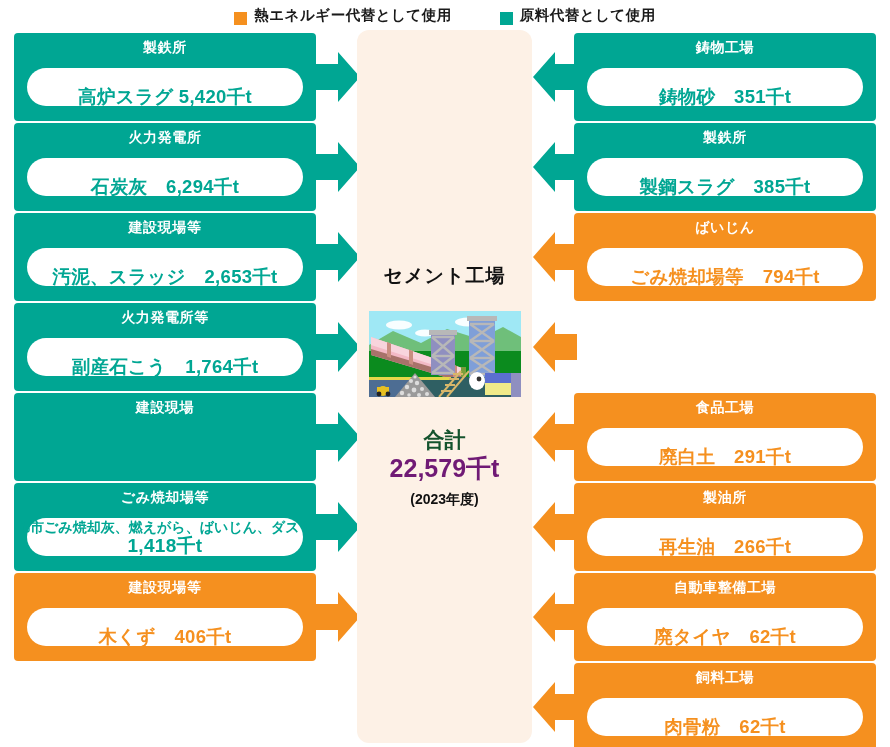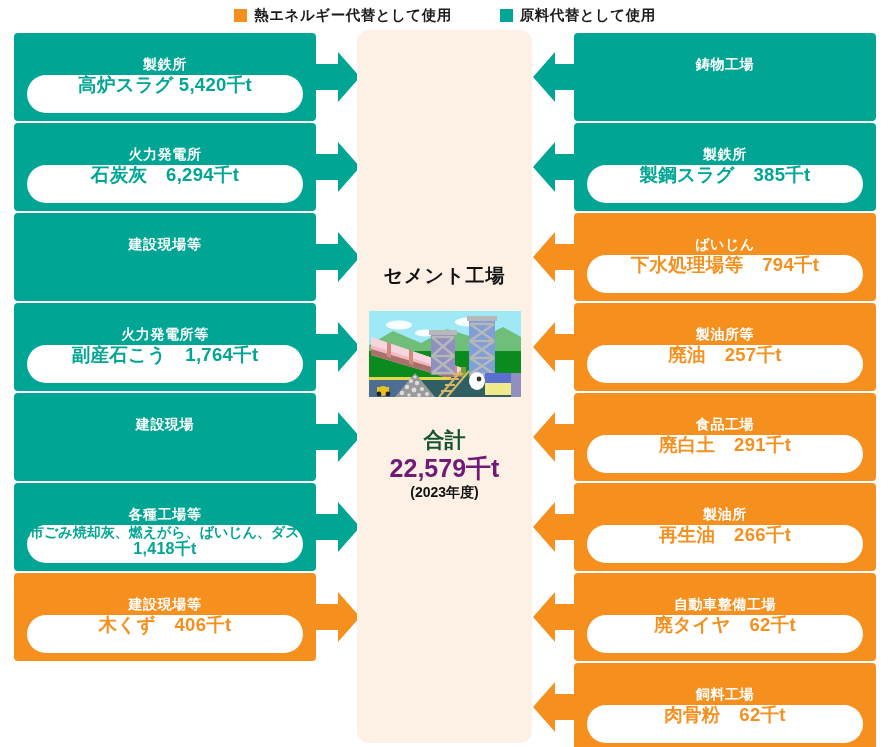--- a/index.html
+++ b/index.html
@@ -13,21 +13,21 @@
 
   
   .legend {
     position: absolute;
     top: 0; left: 0; width: 890px; height: 30px;
     display: flex;
     align-items: center;
     justify-content: center;
     gap: 48px;
   }
-  .legend-item { display: flex; align-items: center; gap: 7px; }
+  .legend-item { display: flex; align-items: flex-end; gap: 7px; }
   .legend-swatch { width: 13px; height: 13px; display: block; }
   .legend-label { font-size: 14.5px; font-weight: bold; color: #1a1a1a; letter-spacing: .5px; }
 
   
   .center-panel {
     position: absolute;
     left: 357px; top: 30px;
     width: 175px; height: 713px;
     background: #fdf1e6;
     border-radius: 12px;
@@ -53,21 +53,21 @@
     margin-top: 30px;
     font-size: 21px; font-weight: bold; color: #14532d;
     line-height: 1.25;
     text-align: center;
   }
   .total-value {
     font-size: 25px; font-weight: bold; color: #701a75;
     line-height: 1.2; text-align: right;
   }
   .total-year {
-    margin-top: 1px;
+    margin-top: 8px;
     font-size: 14px; font-weight: bold; color: #111; text-align: center;
   }
 
   
   .col {
     position: absolute;
     top: 33px;
     width: 357px;
     height: 712px;
   }
@@ -83,48 +83,48 @@
   }
 
   .row-body {
     position: relative;
     width: 302px;
     border-radius: 4px;
     display: flex;
     flex-direction: column;
     align-items: center;
     justify-content: flex-start;
-    padding-top: 21px;
+    padding-top: 4px;
   }
   .col-left  .row-body { margin-left: 14px; }
   .col-right .row-body { margin-left: 41px; }
 
   .row-source {
     font-size: 14px;
     font-weight: bold;
     color: #ffffff;
     letter-spacing: .6px;
     line-height: 1.5;
   }
   .pill {
-    margin-top: 0;
+    margin-top: 10px;
     width: 276px;
     height: 38px;
     background: #ffffff;
     border-radius: 19px;
     display: flex;
     flex-direction: column;
     align-items: center;
-    justify-content: flex-start;
+    justify-content: flex-end;
     line-height: 1.05;
   }
   .pill-line1 { font-size: 18.5px; font-weight: bold; letter-spacing: .3px; white-space: nowrap; }
   .pill-line2 { font-size: 19px; font-weight: bold; letter-spacing: .3px; }
   .pill.two-line .pill-line1 { font-size: 14px; letter-spacing: 0; }
-  .pill.two-line .pill-line2 { font-size: 16px; margin-top: 1px; }
+  .pill.two-line .pill-line2 { font-size: 19px; margin-top: 1px; }
 
   
   .teal   .row-body { background: #00a693; }
   .orange .row-body { background: #f5901f; }
   .teal   .pill-line1, .teal   .pill-line2 { color: #00a693; }
   .orange .pill-line1, .orange .pill-line2 { color: #f5901f; }
 
   
   .arrow {
     position: absolute;
@@ -277,20 +277,23 @@
     <div class="arrow">
       <svg viewBox="0 0 44 58">
           <path d="M0 16 H22 V4 L44 29 L22 54 V42 H0 Z" fill="#00a693"></path>
         </svg>
     </div>
   </div>
 
   <div class="row teal">
     <div class="row-body">
       <div class="row-source">建設現場等</div>
+      <div class="pill">
+        <span class="pill-line1">汚泥、スラッジ　2,653千t</span>
+      </div>
     </div>
     <div class="arrow">
       <svg viewBox="0 0 44 58">
           <path d="M0 16 H22 V4 L44 29 L22 54 V42 H0 Z" fill="#00a693"></path>
         </svg>
     </div>
   </div>
 
   <div class="row teal">
     <div class="row-body">
@@ -312,21 +315,21 @@
     </div>
     <div class="arrow">
       <svg viewBox="0 0 44 58">
           <path d="M0 16 H22 V4 L44 29 L22 54 V42 H0 Z" fill="#00a693"></path>
         </svg>
     </div>
   </div>
 
   <div class="row teal">
     <div class="row-body">
-      <div class="row-source">各種工場等</div>
+      <div class="row-source">ごみ焼却場等</div>
       <div class="pill two-line">
         <span class="pill-line1">都市ごみ焼却灰、燃えがら、ばいじん、ダスト</span>
         <span class="pill-line2">1,418千t</span>
       </div>
     </div>
     <div class="arrow">
       <svg viewBox="0 0 44 58">
           <path d="M0 16 H22 V4 L44 29 L22 54 V42 H0 Z" fill="#00a693"></path>
         </svg>
     </div>
@@ -352,20 +355,23 @@
 <div class="col col-right">
 
   <div class="row teal">
     <div class="arrow">
       <svg viewBox="0 0 44 58">
           <path d="M44 16 H22 V4 L0 29 L22 54 V42 H44 Z" fill="#00a693"></path>
         </svg>
     </div>
     <div class="row-body">
       <div class="row-source">鋳物工場</div>
+      <div class="pill">
+        <span class="pill-line1">鋳物砂　351千t</span>
+      </div>
     </div>
   </div>
 
   <div class="row teal">
     <div class="arrow">
       <svg viewBox="0 0 44 58">
           <path d="M44 16 H22 V4 L0 29 L22 54 V42 H44 Z" fill="#00a693"></path>
         </svg>
     </div>
     <div class="row-body">
@@ -378,36 +384,30 @@
 
   <div class="row orange">
     <div class="arrow">
       <svg viewBox="0 0 44 58">
           <path d="M44 16 H22 V4 L0 29 L22 54 V42 H44 Z" fill="#f5901f"></path>
         </svg>
     </div>
     <div class="row-body">
       <div class="row-source">ばいじん</div>
       <div class="pill">
-        <span class="pill-line1">下水処理場等　794千t</span>
-      </div>
-    </div>
-  </div>
-
-  <div class="row orange">
-    <div class="arrow">
-      <svg viewBox="0 0 44 58">
-          <path d="M44 16 H22 V4 L0 29 L22 54 V42 H44 Z" fill="#f5901f"></path>
-        </svg>
-    </div>
-    <div class="row-body">
-      <div class="row-source">製油所等</div>
-      <div class="pill">
-        <span class="pill-line1">廃油　257千t</span>
-      </div>
+        <span class="pill-line1">ごみ焼却場等　794千t</span>
+      </div>
+    </div>
+  </div>
+
+  <div class="row orange">
+    <div class="arrow">
+      <svg viewBox="0 0 44 58">
+          <path d="M44 16 H22 V4 L0 29 L22 54 V42 H44 Z" fill="#f5901f"></path>
+        </svg>
     </div>
   </div>
 
   <div class="row orange">
     <div class="arrow">
       <svg viewBox="0 0 44 58">
           <path d="M44 16 H22 V4 L0 29 L22 54 V42 H44 Z" fill="#f5901f"></path>
         </svg>
     </div>
     <div class="row-body">

